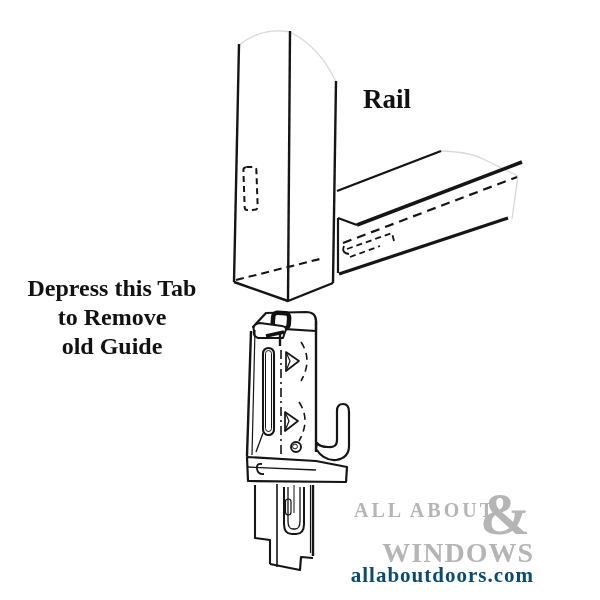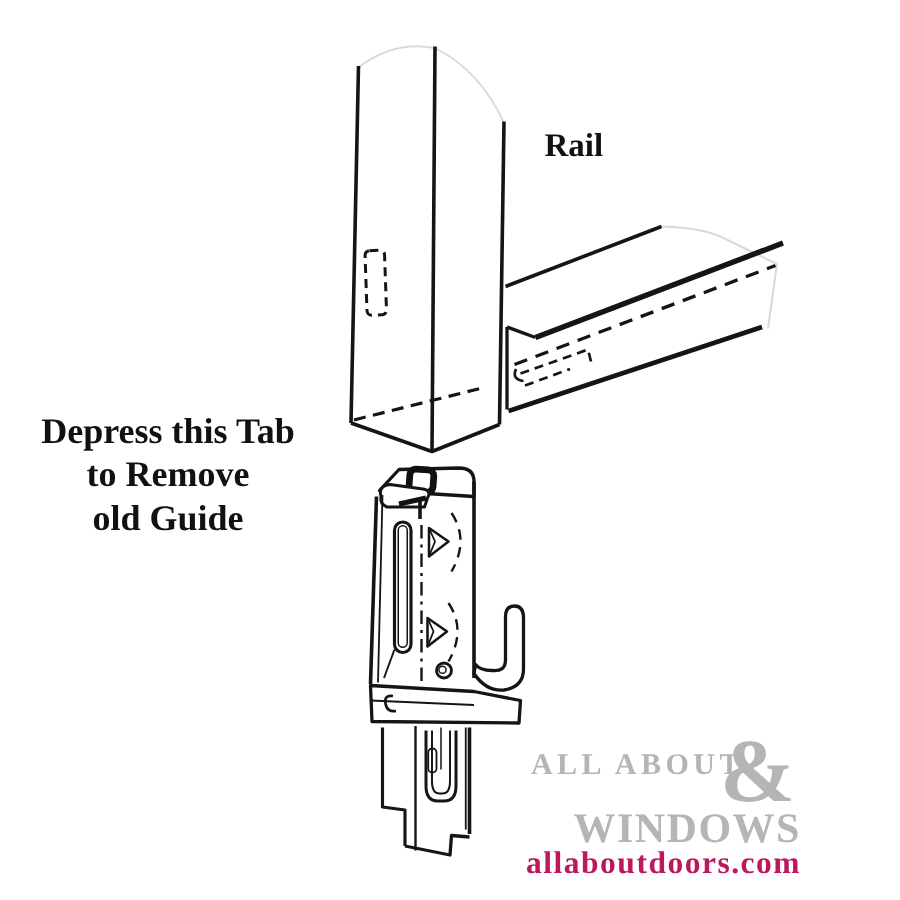--- a/index.html
+++ b/index.html
@@ -5,30 +5,30 @@
   html,body{margin:0;padding:0;background:#ffffff;}
   .canvas{
     position:relative;width:600px;height:600px;background:#ffffff;overflow:hidden;
     font-family:"Liberation Serif","DejaVu Serif",serif;
   }
   .drawing{position:absolute;left:0;top:0;width:600px;height:600px;}
   .label{
     position:absolute;color:#111111;font-weight:bold;
     white-space:pre-line;line-height:1.18;
   }
-  .label-rail{left:363px;top:84px;font-size:22px;}
+  .label-rail{left:363px;top:84px;font-size:27px;}
   .label-depress{left:4px;top:274px;width:216px;text-align:center;font-size:24px;line-height:29px;}
   .label-connector{left:326px;top:359px;width:244px;text-align:center;font-size:25px;line-height:30px;}
   .watermark{position:absolute;left:0;top:0;width:551px;height:600px;pointer-events:none;}
   .wm{position:absolute;color:#b5b5b5;font-weight:bold;line-height:1;white-space:nowrap;}
   .wm-allabout{right:55px;top:500px;font-size:20px;letter-spacing:3px;}
   .wm-amp{right:21px;top:484px;font-size:60px;}
   .wm-doors{right:62px;top:513px;font-size:31px;letter-spacing:2px;}
   .wm-windows{right:17px;top:539px;font-size:28px;letter-spacing:1px;}
-  .wm-url{right:17px;top:565px;font-size:21px;color:#be185d;letter-spacing:1px;}
+  .wm-url{right:17px;top:565px;font-size:21px;color:#0c4a6e;letter-spacing:1px;}
 </style>
 </head>
 <body>
 
 <div class="canvas">
 
   <svg class="drawing" viewBox="0 0 600 600" fill="none" stroke="#151515" stroke-linejoin="round">
 
     <g>
 

